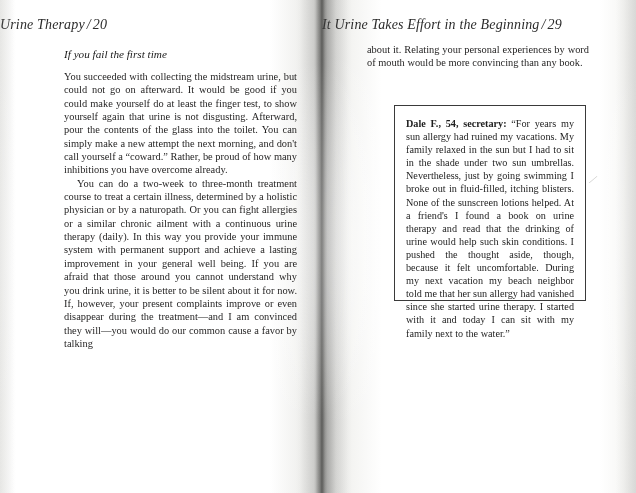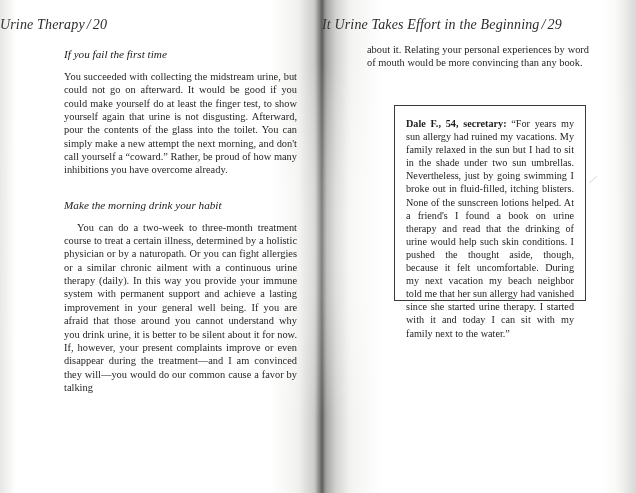--- a/index.html
+++ b/index.html
@@ -173,21 +173,20 @@
     <div class="running-head" style="top:17px;">
       <span>Urine Therapy</span><span class="folio-sep">/</span><span>20</span>
     </div>
 
     <div class="col col-left">
 
       <h2 class="sec-head">If you fail the first time</h2>
 
       <p class="body">You succeeded with collecting the midstream urine, but could not go on afterward. It would be good if you could make yourself do at least the finger test, to show yourself again that urine is not disgusting. Afterward, pour the contents of the glass into the toilet. You can simply make a new attempt the next morning, and don't call yourself a “coward.” Rather, be proud of how many inhibitions you have overcome already.</p>
 
-      <h2 class="sec-head spaced-above">Make the morning drink your habit</h2>
 
 
       <p class="body indent">You can do a two-week to three-month treatment course to treat a certain illness, determined by a holistic physician or by a naturopath. Or you can fight allergies or a similar chronic ailment with a continuous urine therapy (daily). In this way you provide your immune system with permanent support and achieve a lasting improvement in your general well being. If you are afraid that those around you cannot understand why you drink urine, it is better to be silent about it for now. If, however, your present complaints improve or even disappear during the treatment—and I am convinced they will—you would do our common cause a favor by talking</p>
 
     </div>
   </div>
 
   <div class="page page-right">
 
     <div class="running-head" style="top:17px;">

